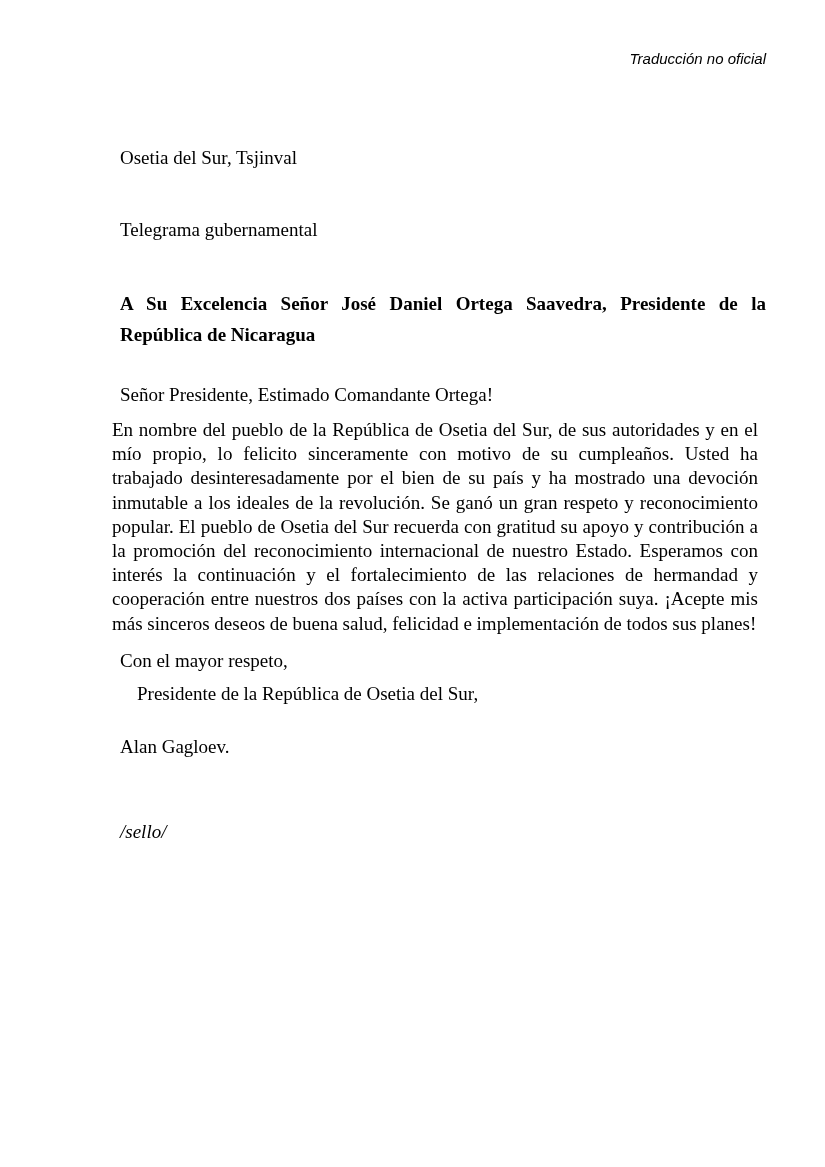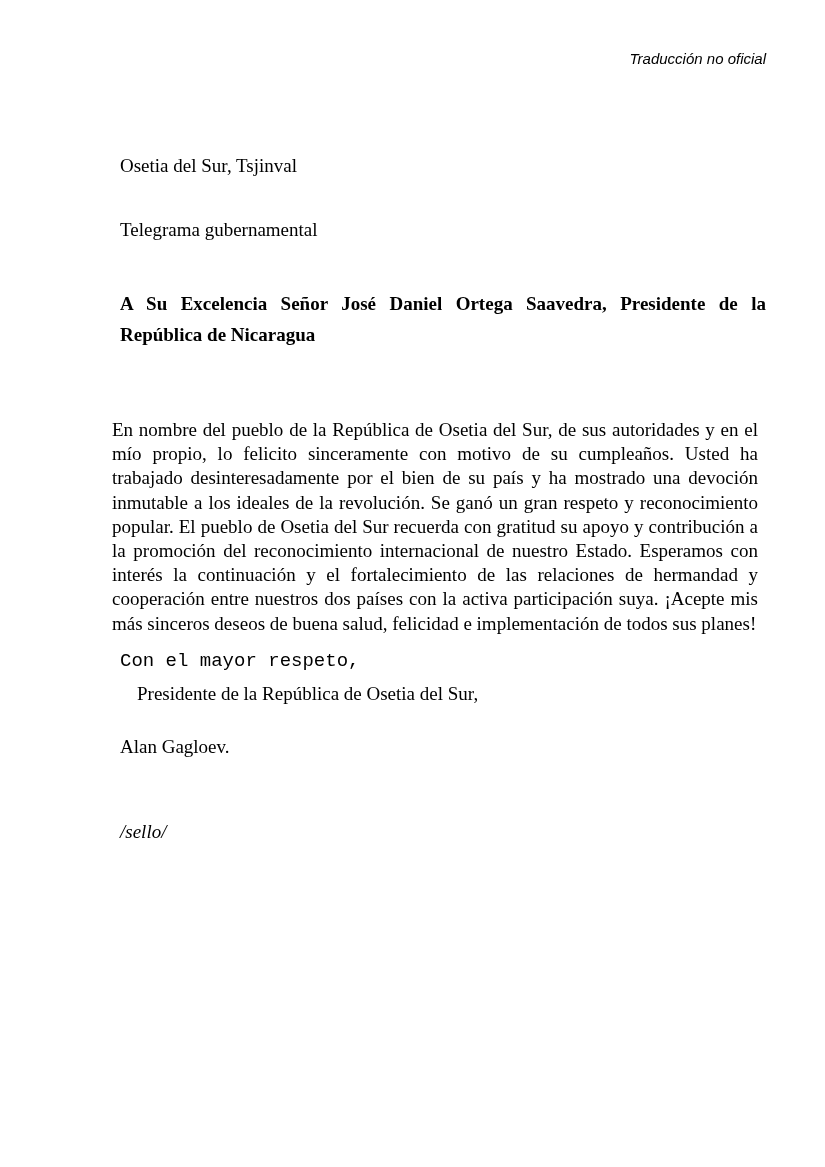--- a/index.html
+++ b/index.html
@@ -23,21 +23,20 @@
     font-family: "Liberation Sans", "DejaVu Sans", sans-serif;
     font-style: italic;
     font-size: 15px;
     line-height: 18px;
   }
   .dateline {
     top: 146px;
     left: 120px;
     font-size: 19px;
     line-height: 24px;
-    margin-top: 8px;
   }
   .doctype {
     top: 218px;
     left: 120px;
     font-size: 19px;
     line-height: 24px;
   }
   .addressee {
     top: 288px;
     left: 120px;
@@ -60,21 +59,20 @@
     width: 646px;
     font-size: 19px;
     line-height: 24.2px;
     text-align: justify;
   }
   .closing {
     top: 649px;
     left: 120px;
     font-size: 19px;
     line-height: 24px;
-    font-family: Liberation Mono, monospace;
   }
   .sig-title {
     top: 682px;
     left: 120px;
     font-size: 19px;
     line-height: 24px;
     margin-left: 17px;
   }
   .sig-name {
     top: 715px;
@@ -97,20 +95,21 @@
 <div class="page">
 
   <div class="abs translation-note">Traducción no oficial</div>
 
   <div class="abs dateline">Osetia del Sur, Tsjinval</div>
 
   <div class="abs addressee">A Su Excelencia Señor José Daniel Ortega Saavedra, Presidente de la República de Nicaragua</div>
 
   <div class="abs doctype">Telegrama gubernamental</div>
 
+  <div class="abs salutation">Señor Presidente, Estimado Comandante Ortega!</div>
 
   <div class="abs body-text">En nombre del pueblo de la República de Osetia del Sur, de sus autoridades y en el mío propio, lo felicito sinceramente con motivo de su cumpleaños. Usted ha trabajado desinteresadamente por el bien de su país y ha mostrado una devoción inmutable a los ideales de la revolución. Se ganó un gran respeto y reconocimiento popular. El pueblo de Osetia del Sur recuerda con gratitud su apoyo y contribución a la promoción del reconocimiento internacional de nuestro Estado. Esperamos con interés la continuación y el fortalecimiento de las relaciones de hermandad y cooperación entre nuestros dos países con la activa participación suya. ¡Acepte mis más sinceros deseos de buena salud, felicidad e implementación de todos sus planes!</div>
 
   <div class="abs closing">Con el mayor respeto,</div>
 
   <div class="abs sig-title">Presidente de la República de Osetia del Sur,</div>
 
   <div class="abs sig-name">Alan Gagloev.</div>
 
   <div class="abs seal">/sello/</div>

